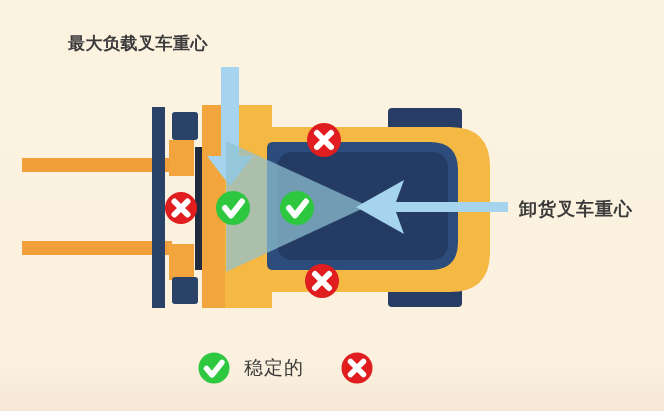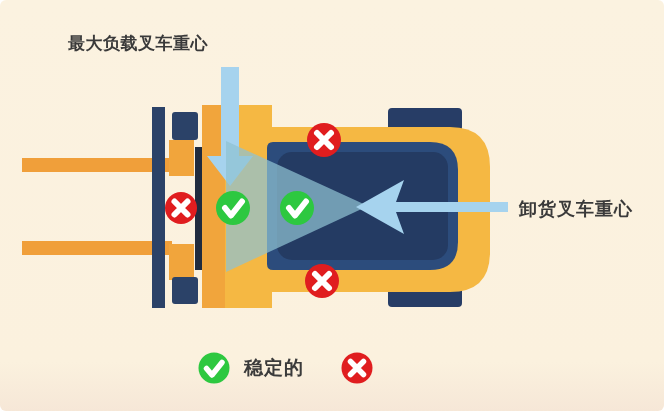--- a/index.html
+++ b/index.html
@@ -5,39 +5,38 @@
   html,body{margin:0;padding:0;}
   body{
     font-family:"DejaVu Sans","Liberation Sans",sans-serif;
     background:#ffffff;
   }
   .stage{
     position:relative;
     width:664px;height:411px;
     background:linear-gradient(180deg,#FBF2E0 0%,#FBF1DE 88%,#F6E7D7 100%);
     overflow:hidden;
-    border-radius:6px;
   }
   .art{position:absolute;left:0;top:0;}
   .label{
     position:absolute;
     color:#3A3A3A;
     font-weight:bold;
     white-space:nowrap;
   }
   .label-max{left:68px;top:32px;font-size:17px;letter-spacing:0.5px;}
   .label-unload{left:519px;top:197px;font-size:18px;letter-spacing:1px;}
   .legend{
     position:absolute;left:198px;top:352px;
     display:flex;align-items:center;
   }
   .legend .badge{width:32px;height:32px;flex:0 0 auto;}
   .legend .legend-text{
     margin-left:14px;
-    font-size:19px;font-weight:bold;color:#3B3B3B;
+    font-size:19px;font-weight:normal;color:#3B3B3B;
     letter-spacing:1px;
   }
   .legend .spacer{width:37px;flex:0 0 auto;}
 </style>
 </head>
 <body>
 
 <div class="stage">
 
   <svg class="art" width="664" height="411" viewBox="0 0 664 411">

